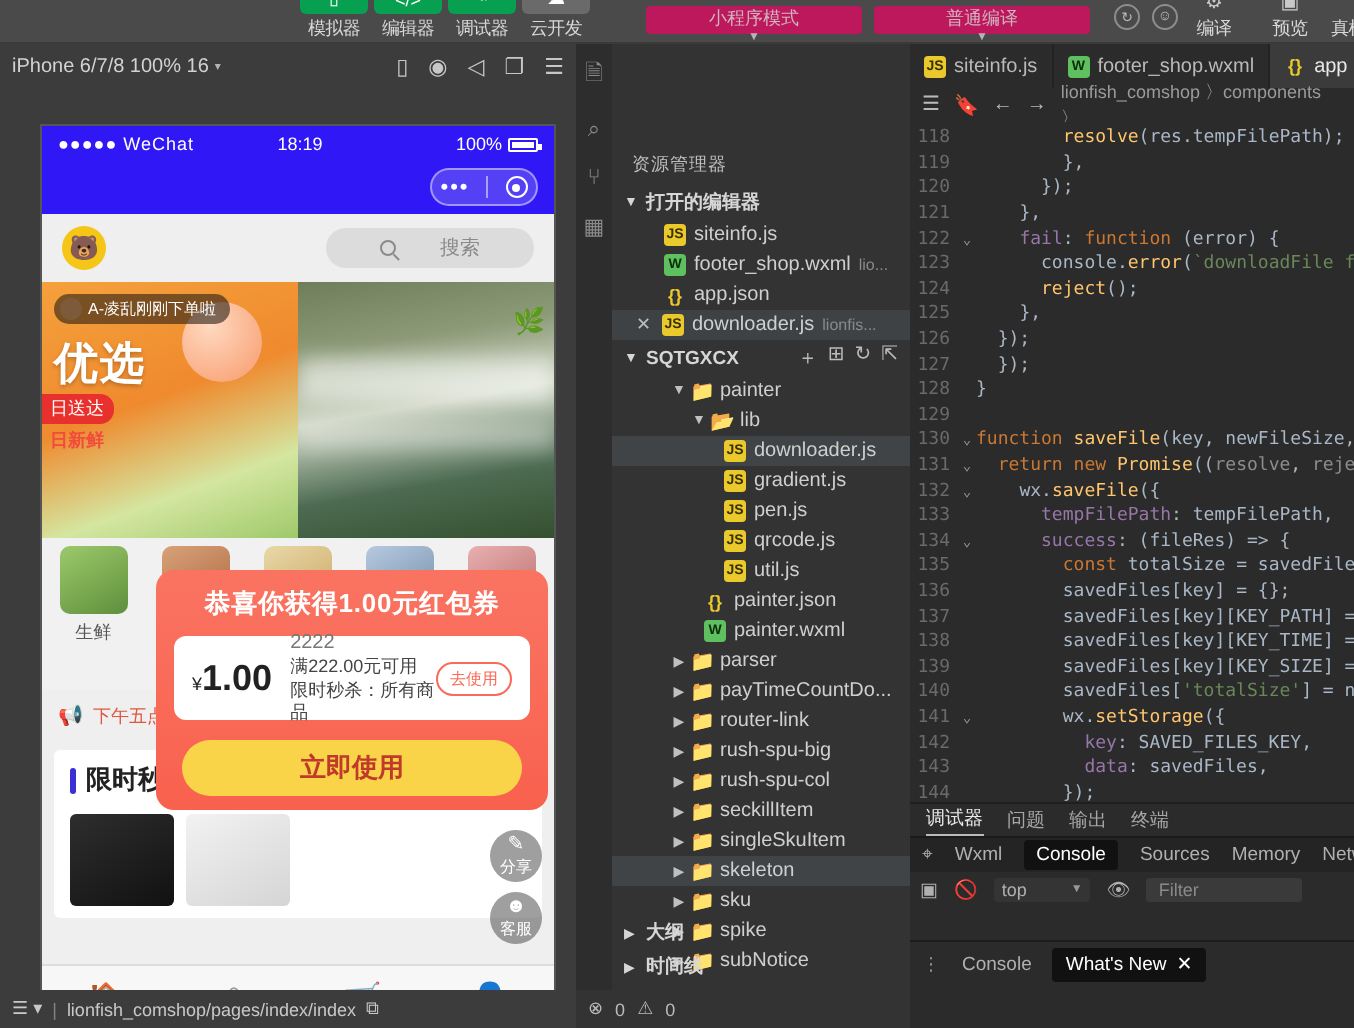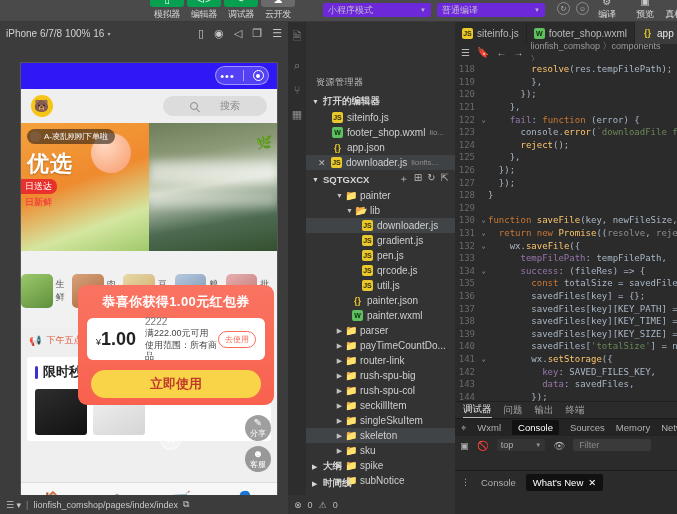--- a/index.html
+++ b/index.html
@@ -21,23 +21,23 @@
   .tb-btn { width:34px; text-align:center; }
   .tb-ico {
     width:34px; height:15px; border-radius:3px; background:#07a050;
     display:flex; align-items:center; justify-content:center;
     color:#fff; font-size:9px;
   }
   .tb-ico.gray { background:#6a6a6a; }
   .tb-lbl { font-size:9px; color:#d8d8d8; margin-top:1px; letter-spacing:-0.3px;}
   .tb-mid { display:flex; align-items:center; gap:6px; margin-left:28px; margin-bottom:3px;}
   .sel {
-    height:14px; min-width:108px; background:#6d28d9; border-radius:2px;
+    height:14px; min-width:108px; background:#be185d; border-radius:2px;
     display:flex; align-items:center; justify-content:space-between;
-    padding:0 5px; font-size:9px; color:#d0d0d0;
+    padding:0 5px; font-size:9px; color:#d0d0d0;flex-direction:column;
   }
   .sel .cv { opacity:.85; }
   .caret { font-size:6px; opacity:.8; }
   .tb-circs { display:flex; gap:6px; margin-left:6px; margin-bottom:3px;}
   .circ { width:13px;height:13px;border-radius:50%;border:1px solid #8d8d8d; display:flex;align-items:center;justify-content:center;font-size:7px;color:#b9b9b9;}
   .tb-right { display:flex; align-items:flex-end; gap:2px; margin-left:auto; margin-right:4px;}
   .tr-item { width:36px; text-align:center; }
   .tr-ico { height:14px; display:flex;align-items:center;justify-content:center; font-size:10px; color:#c9c9c9;}
   .tr-lbl { font-size:9px; color:#d8d8d8; letter-spacing:-0.3px;}
 
@@ -96,21 +96,21 @@
   .bn-title{ position:absolute; left:6px; top:26px; font-size:22px; font-weight:bold; color:#fff; text-shadow:0 1px 2px rgba(0,0,0,.25); letter-spacing:1px;}
   .bn-tag{ position:absolute;left:0;top:56px; background:#e8312c;color:#fff;font-size:9px;padding:1px 5px 1px 4px;border-radius:0 7px 7px 0;}
   .bn-tag2{ position:absolute;left:4px;top:73px; color:#f24b3c;font-size:9px;font-weight:bold;}
   .peach{position:absolute;right:18px;top:10px;width:40px;height:40px;border-radius:50%;background:radial-gradient(circle at 35% 30%,#ffd9c0,#f79a6b);}
   .bn-right { width:50%; position:relative; background:linear-gradient(170deg,#6e7d5a 0%,#8c9a78 25%,#cfd6c4 48%,#4d6b52 75%,#34502f 100%); overflow:hidden;}
   .mist{position:absolute;left:0;right:0;top:38px;height:22px;background:rgba(255,255,255,.55);filter:blur(5px);}
   .mist2{position:absolute;left:0;right:0;top:70px;height:14px;background:rgba(255,255,255,.35);filter:blur(5px);}
   .leaf{position:absolute;right:4px;top:12px;color:#2f6b2a;font-size:13px;}
 
   .catrow { height:76px; background:#f1f1f1; display:flex; padding-top:4px;}
-  .cat { flex:1; display:flex; flex-direction:row; align-items:center; gap:3px; font-size:9px; color:#555;}
+  .cat { flex:1; display:flex; flex-direction:column; align-items:center; gap:3px; font-size:9px; color:#555;}
   .cat .cimg { width:34px;height:34px;border-radius:5px; background:#cfcfcf; }
   .cat:nth-child(1) .cimg{background:linear-gradient(150deg,#9cc96b,#5f8f3c);}
   .cat:nth-child(2) .cimg{background:linear-gradient(150deg,#d9a27a,#a9663c);}
   .cat:nth-child(3) .cimg{background:linear-gradient(150deg,#e8d9a8,#c9a35e);}
   .cat:nth-child(4) .cimg{background:linear-gradient(150deg,#b7c9e0,#6f8ba8);}
   .cat:nth-child(5) .cimg{background:linear-gradient(150deg,#e8b0b0,#b86a6a);}
 
   .notice { height:26px; background:#efefef; display:flex; align-items:center; gap:5px; padding:0 8px; color:#e0563f; font-size:9px;}
   .horn { color:#e0563f; font-size:10px; }
 
@@ -282,20 +282,30 @@
       <div class="sim-icons">
         <span>▯</span>
         <span>◉</span>
         <span>◁</span>
         <span>❐</span>
         <span>☰</span>
       </div>
     </div>
 
     <div class="phone">
+      <div class="status">
+        <span class="st-left">●●●●● WeChat</span>
+        <span class="st-mid">18:19</span>
+        <span class="st-right">
+          <span>100%</span>
+          <span class="battery">
+              <i></i>
+            </span>
+        </span>
+      </div>
 
       <div class="capsule-row">
         <div class="capsule">
           <span class="dots">•••</span>
           <span class="div"></span>
           <span class="tgt"></span>
         </div>
       </div>
 
       <div class="ph-head">
@@ -374,21 +384,21 @@
 
       <div class="coupon">
         <div class="cp-title">恭喜你获得1.00元红包券</div>
         <div class="cp-card">
           <div class="cp-amt">
             <small>¥</small><span>1.00</span>
           </div>
           <div class="cp-meta">
             <div class="cp-code">2222</div>
             <div class="cp-cond">满222.00元可用</div>
-            <div class="cp-scope">使用范围：所有商品</div>
+            <div class="cp-scope">限时秒杀：所有商品</div>
           </div>
           <div class="cp-use">去使用</div>
         </div>
         <div class="cp-btn">立即使用</div>
       </div>
 
       <div class="closeX">✕</div>
 
       <div class="fbtns">
         <div class="fbtn">

